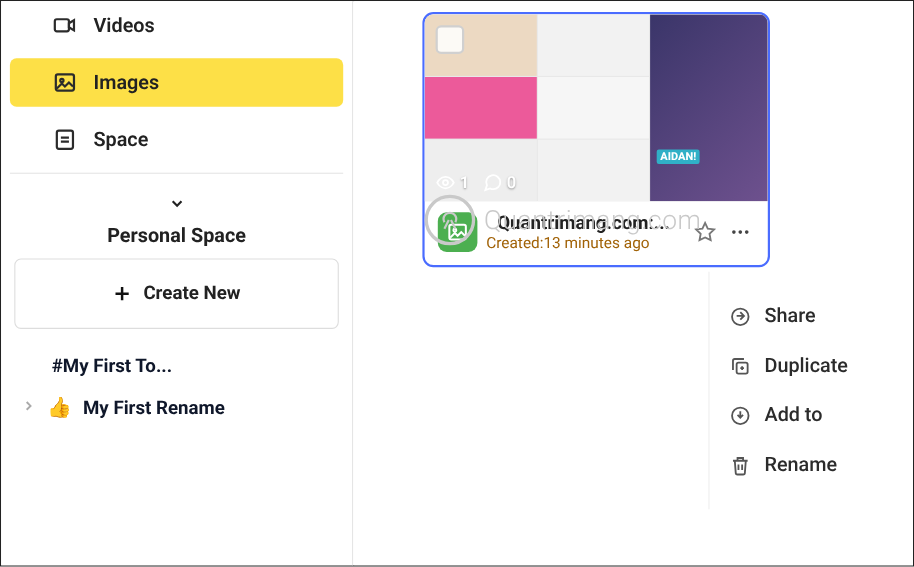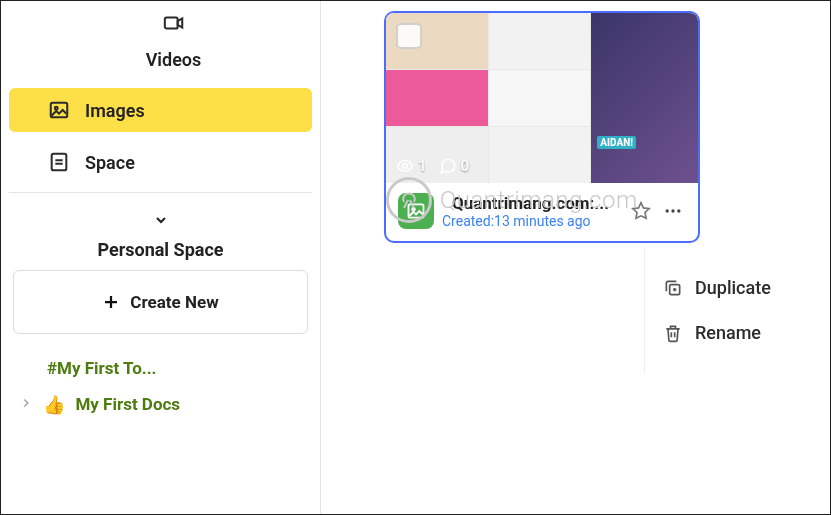--- a/index.html
+++ b/index.html
@@ -44,22 +44,22 @@
   flex-direction: column;
 }
 .chev { width: 18px; height: 18px; display:flex;align-items:center;justify-content:center;}
 .create-new {
   display: flex; align-items: center; justify-content: center;
   gap: 10px; font-size: 17px; font-weight: 700; color: #222;
   border: 1px solid #ddd; border-radius: 6px;
   padding: 21px 12px; margin: 0 4px 16px; background: #fff; cursor: pointer;
 }
 .space-item {
-  display: flex; align-items: flex-start; gap: 10px;
-  font-size: 17px; font-weight: 700; color: #4d7c0f;
+  display: flex; align-items: flex-end; gap: 10px;
+  font-size: 17px; font-weight: 700; color: #0f172a;
   padding: 8px 10px; cursor: pointer;
 }
 .space-item .emoji { font-size: 18px; }
 .space-chev { width: 14px; color: #999; }
 
 .main {
   position: absolute;
   left: 321px; top: 0; right: 0; height: 100%;
   background: #fff;
 }
@@ -116,21 +116,21 @@
   background: #4caf50;
   display:flex;align-items:center;justify-content:center;
   flex-shrink:0;
 }
 .card-text { flex: 1; min-width: 0; }
 .card-title {
   font-size: 17px; font-weight: 700; color: #222;
   white-space: nowrap; overflow: hidden; text-overflow: ellipsis; margin-left: 10px;
 }
 .card-sub {
-  font-size: 14px; color: #3b82f6;
+  font-size: 14px; color: #a16207;
   white-space: nowrap; overflow: hidden; text-overflow: ellipsis;
 }
 .card-actions { display:flex; align-items:center; gap:6px;}
 .icon-btn { width:26px;height:26px;display:flex;align-items:center;justify-content:center;color:#555;cursor:pointer;}
 
 .watermark {
   position: absolute;
   left: 64px; top: 176px;
   display:flex; align-items:center; gap:8px;
   color: #c9c9c9; font-size: 24px; font-weight: 300;
@@ -157,21 +157,21 @@
   padding: 12px 8px;
   font-size: 18px; font-weight: 500; color: #2b2b2b;
   cursor: pointer;
 }
 .menu-item svg { color: #555; flex-shrink:0; }
 </style>
 </head>
 <body>
 
 <div class="sidebar">
-  <div class="nav-item" style="padding-left:38px;flex-direction:column;">
+  <div class="nav-item" style="padding-left:38px;">
     <span class="nav-icon">
       <svg width="22" height="22" viewBox="0 0 24 24" fill="none" stroke="currentColor" stroke-width="2.2">
           <rect x="2" y="6" width="14" height="12" rx="2"></rect>
           <path d="M16 10l5-3v10l-5-3z"></path>
         </svg>
     </span>
     <span>Videos</span>
   </div>
   <div class="nav-item active" style="padding-left:38px;">
     <span class="nav-icon">
@@ -210,21 +210,21 @@
   <div class="space-item" style="padding-left:38px;">
     <span>#My First To...</span>
   </div>
   <div class="space-item">
     <span class="space-chev">
       <svg width="14" height="14" viewBox="0 0 24 24" fill="none" stroke="#aaa" stroke-width="3">
           <path d="M9 6l6 6-6 6"></path>
         </svg>
     </span>
     <span class="emoji">👍</span>
-    <span>My First Docs</span>
+    <span>My First Rename</span>
   </div>
 </div>
 
 <div class="main">
 
   <div class="watermark">
     <span class="wm-logo">
       <svg width="24" height="24" viewBox="0 0 24 24" fill="none" stroke="#c9c9c9" stroke-width="2">
           <path d="M7 14c-1-2-1-5 1-7 2-2 6-2 8 0 2 2 2 5 1 7"></path>
           <path d="M11 12l-4 8M13 12l4 8"></path>
@@ -286,27 +286,41 @@
               <circle cx="19" cy="12" r="2"></circle>
             </svg>
         </span>
       </div>
     </div>
   </div>
 
   <div class="menu">
     <div class="menu-item">
       <svg width="20" height="20" viewBox="0 0 24 24" fill="none" stroke="currentColor" stroke-width="2">
+          <circle cx="12" cy="12" r="9"></circle>
+          <path d="M12 7l4 4-4 4M8 11h8"></path>
+        </svg>
+      <span>Share</span>
+    </div>
+    <div class="menu-item">
+      <svg width="20" height="20" viewBox="0 0 24 24" fill="none" stroke="currentColor" stroke-width="2">
           <rect x="8" y="8" width="12" height="12" rx="2"></rect>
           <path d="M4 16V6a2 2 0 0 1 2-2h10"></path>
           <path d="M14 12v4M12 14h4"></path>
         </svg>
       <span>Duplicate</span>
     </div>
     <div class="menu-item">
       <svg width="20" height="20" viewBox="0 0 24 24" fill="none" stroke="currentColor" stroke-width="2">
+          <circle cx="12" cy="12" r="9"></circle>
+          <path d="M12 7v7M9 11l3 3 3-3"></path>
+        </svg>
+      <span>Add to</span>
+    </div>
+    <div class="menu-item">
+      <svg width="20" height="20" viewBox="0 0 24 24" fill="none" stroke="currentColor" stroke-width="2">
           <path d="M4 7h16M10 11v6M14 11v6M6 7l1 13a2 2 0 0 0 2 2h6a2 2 0 0 0 2-2l1-13M9 7V4h6v3"></path>
         </svg>
       <span>Rename</span>
     </div>
   </div>
 
 </div>
 
 </body></html>

